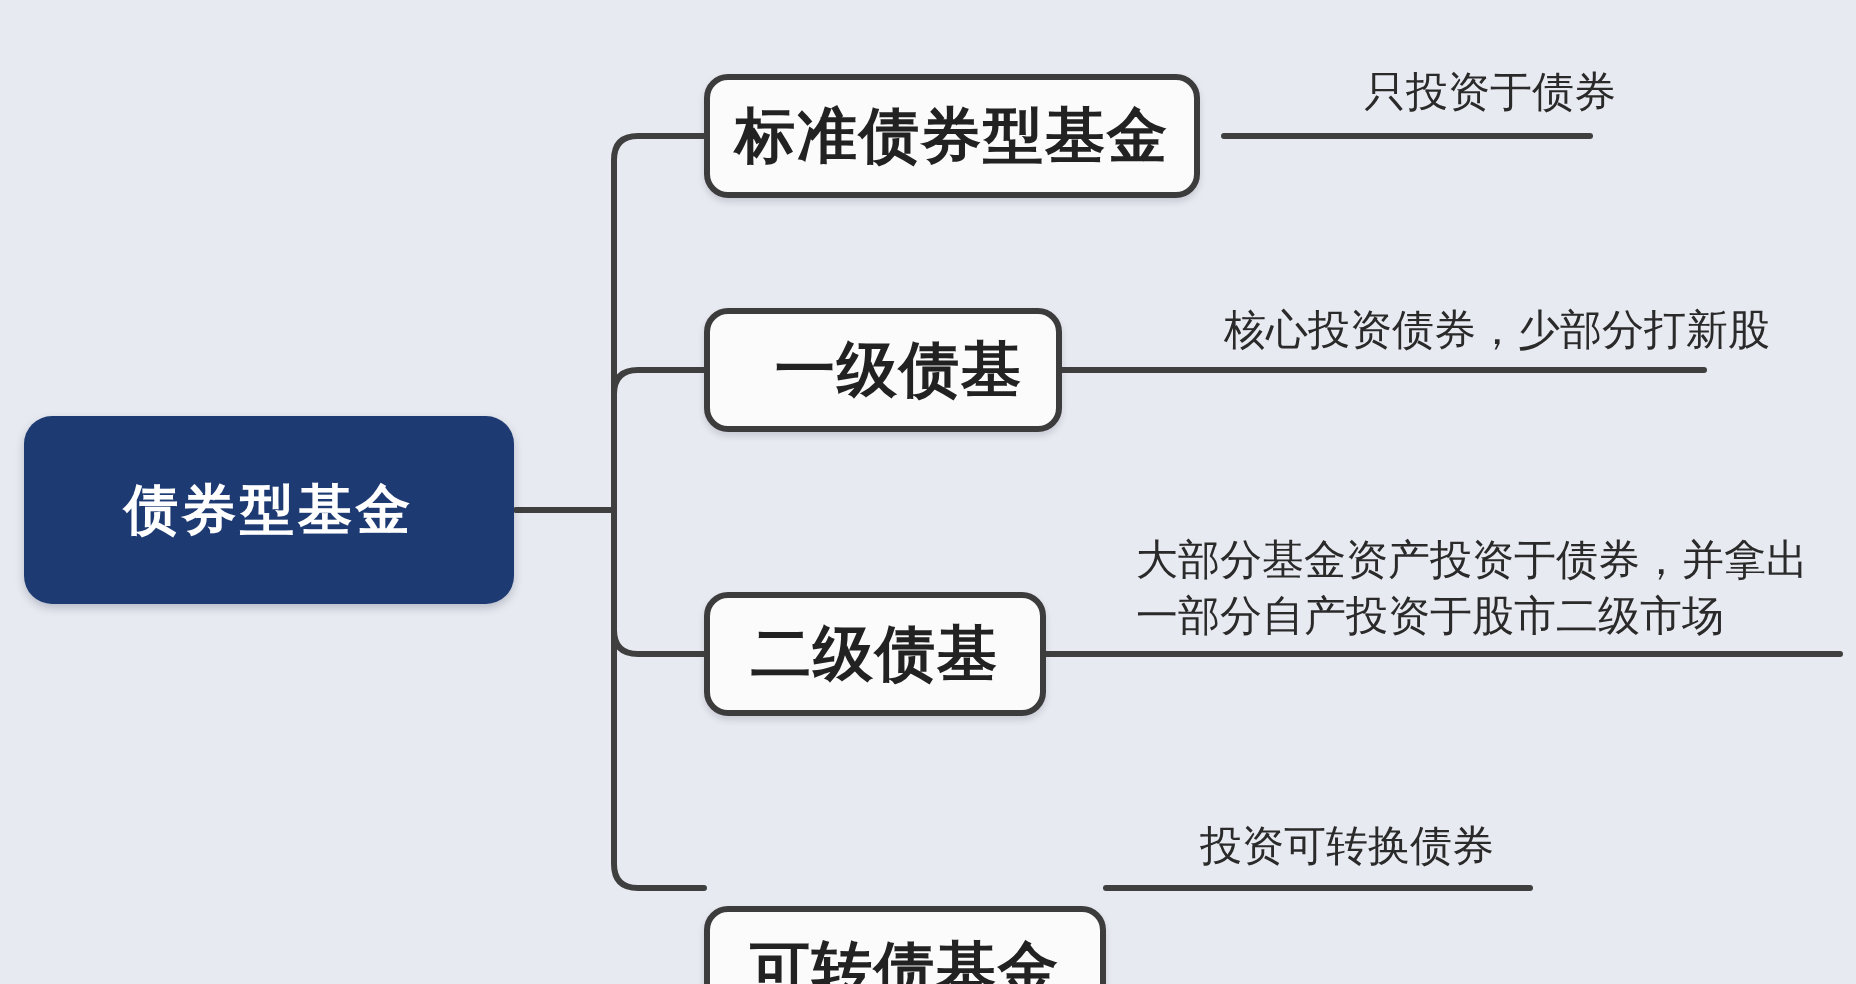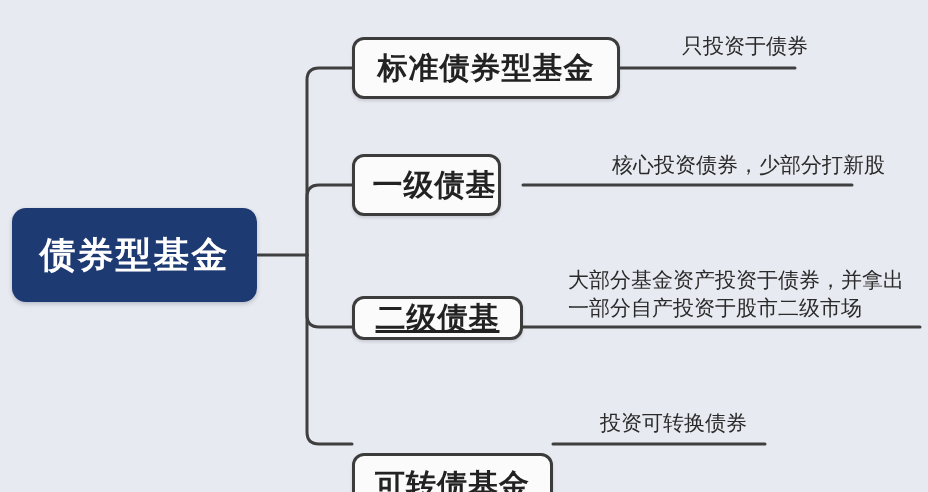--- a/index.html
+++ b/index.html
@@ -31,43 +31,43 @@
     position: absolute;
     left: 12px;
     top: 208px;
     width: 245px;
     height: 94px;
     border-radius: 14px;
     display: flex;
     align-items: center;
     justify-content: center;
     color: #ffffff;
-    font-size: 36px;
+    font-size: 27px;
     font-weight: bold;
     letter-spacing: 2px;
     box-shadow: 0 2px 4px rgba(40,50,80,0.25);
   }
   .topic-node {
     position: absolute;
     box-sizing: border-box;
     border: 3px solid #3c3c3c;
     border-radius: 12px;
     background: #fbfbfc;
     display: flex;
     align-items: center;
     justify-content: center;
     color: #222222;
     font-size: 30px;
     font-weight: bold;
     letter-spacing: 1px;
     box-shadow: 0 2px 3px rgba(60,60,90,0.18);
   }
-  .node-1 { left: 352px; top: 37px;  width: 268px; height: 62px; }
-  .node-2 { left: 352px; top: 154px; width: 149px; height: 62px; padding-left: 16px; }
-  .node-3 { left: 352px; top: 296px; width: 171px; height: 44px; text-decoration: underline; }
+  .node-1 { left: 352px; top: 37px;  width: 248px; height: 62px; }
+  .node-2 { left: 352px; top: 154px; width: 179px; height: 62px; padding-left: 16px; }
+  .node-3 { left: 352px; top: 296px; width: 171px; height: 62px; }
   .node-4 { left: 352px; top: 412px; width: 201px; height: 64px; margin-top: 41px; }
   .note {
     position: absolute;
     font-size: 21px;
     line-height: 28px;
     color: #2a2a2a;
     white-space: pre-line;
   }
   .note-1 { left: 682px; top: 32px; text-align: right; }
   .note-2 { left: 568px; top: 151px; margin-left: 44px; }

